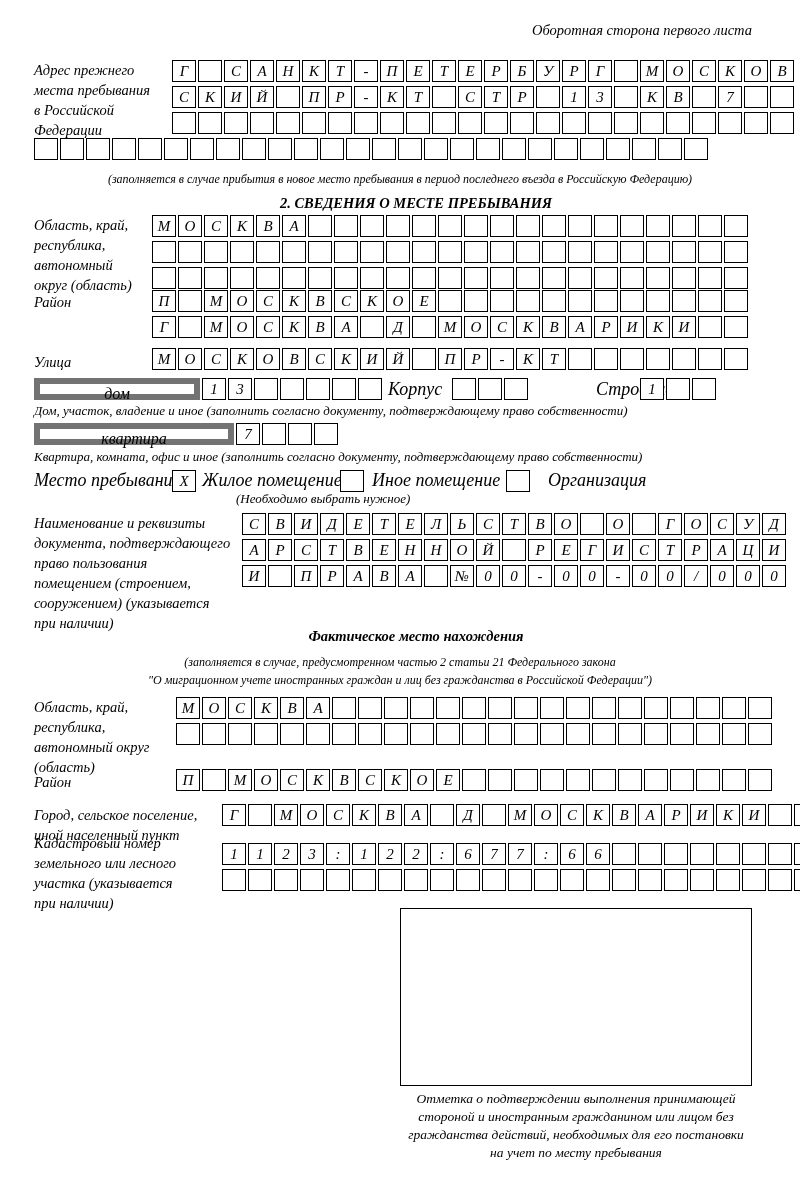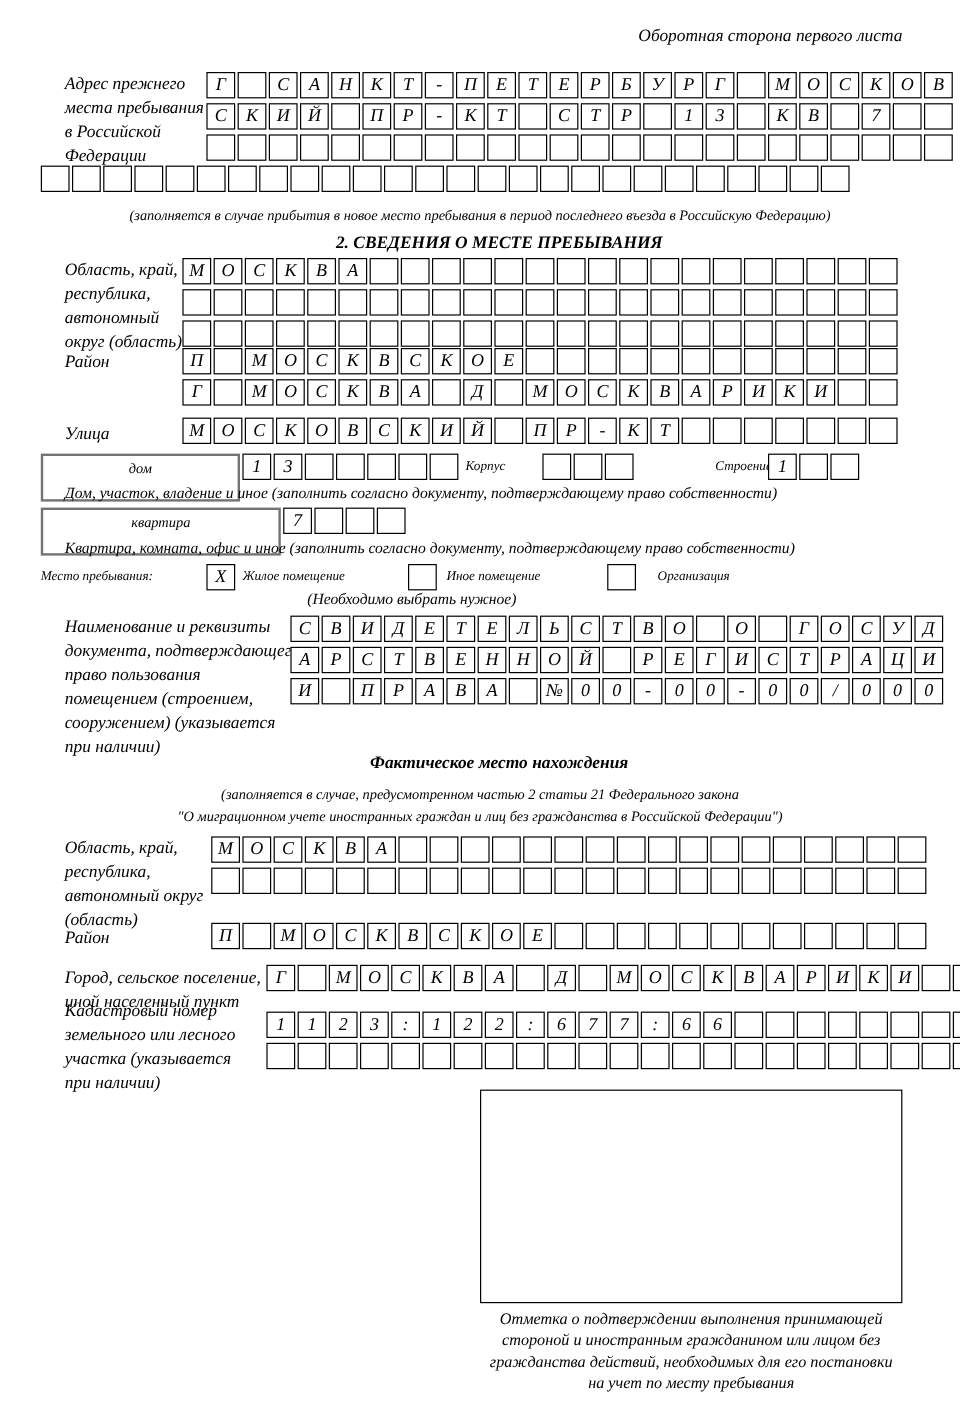--- a/index.html
+++ b/index.html
@@ -26,21 +26,20 @@
     position: absolute;
     right: 48px;
     top: 22px;
     font-size: 14.5px;
   }
   .label {
     position: absolute;
     font-size: 14.5px;
     line-height: 20px;
     white-space: pre-line;
-    margin-left: 20px;
   }
   .label.small {
     font-size: 13px;
     line-height: 17px;
   }
   .center-note {
     position: absolute;
     text-align: center;
     font-size: 12px;
     line-height: 18px;
@@ -66,30 +65,30 @@
     margin-right: 2px;
     box-sizing: border-box;
     text-align: center;
     font-size: 15px;
     line-height: 20px;
     font-family: "Liberation Serif", serif;
     background: #fff;
   }
   .wide-label-box {
     position: absolute;
-    border: 2px solid #737373;
+    border: 6px solid #737373;
     box-sizing: border-box;
-    height: 40px;
+    height: 22px;
     text-align: center;
-    font-size: 12px;
+    font-size: 16px;
     line-height: 20px;
   }
   .inline-text {
     position: absolute;
-    font-size: 11px;
+    font-size: 18px;
     line-height: 22px;
   }
   .bigbox {
     position: absolute;
     border: 1px solid #000;
     box-sizing: border-box;
   }
   .footnote {
     position: absolute;
     text-align: center;

